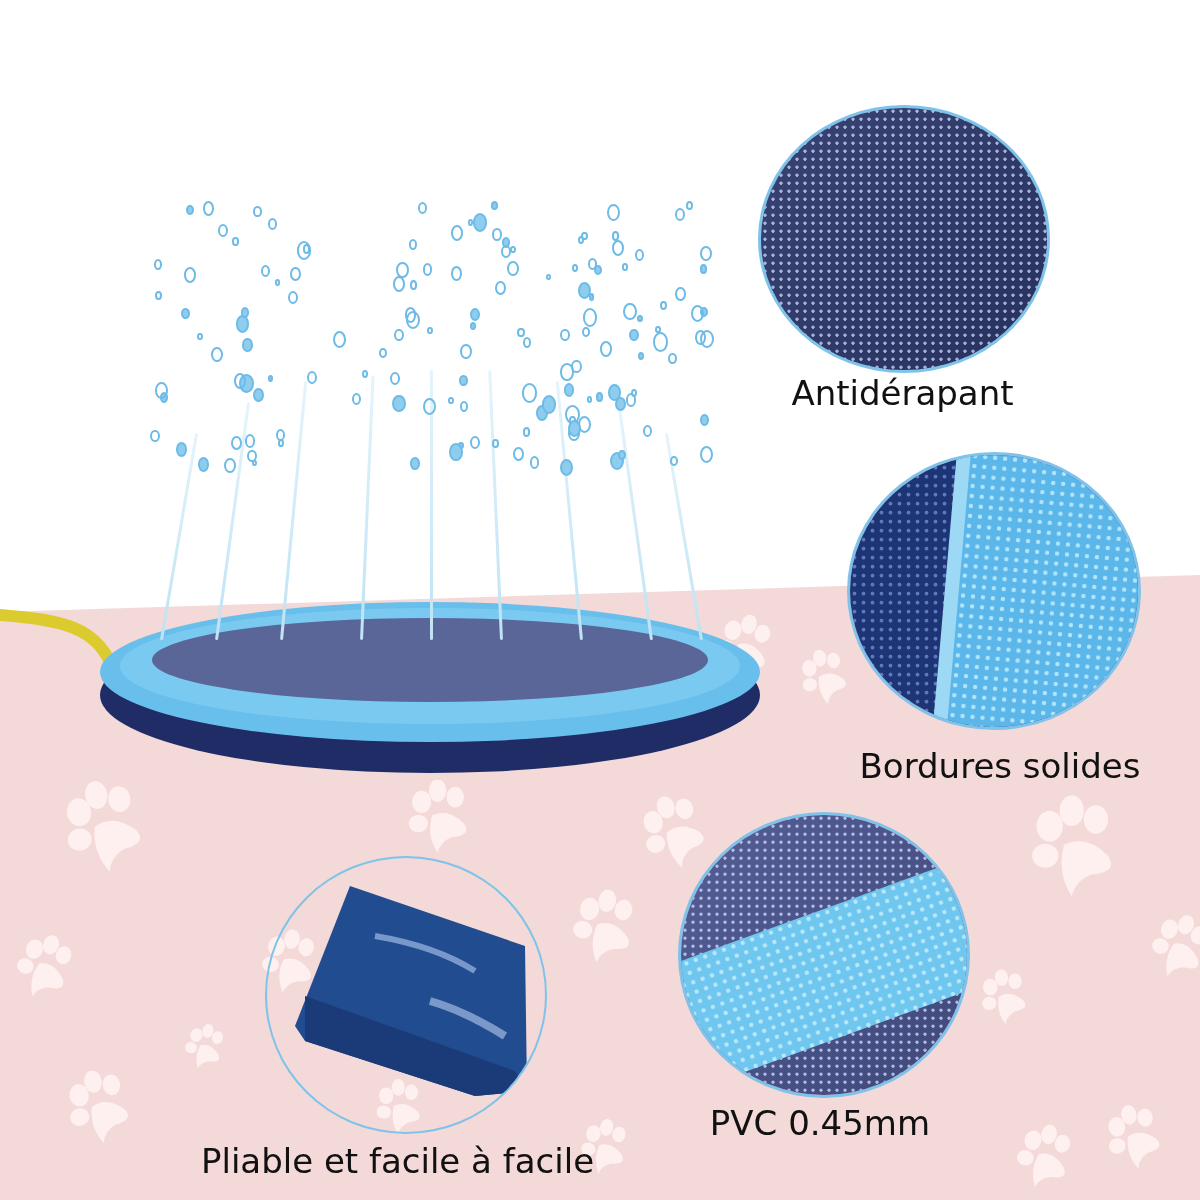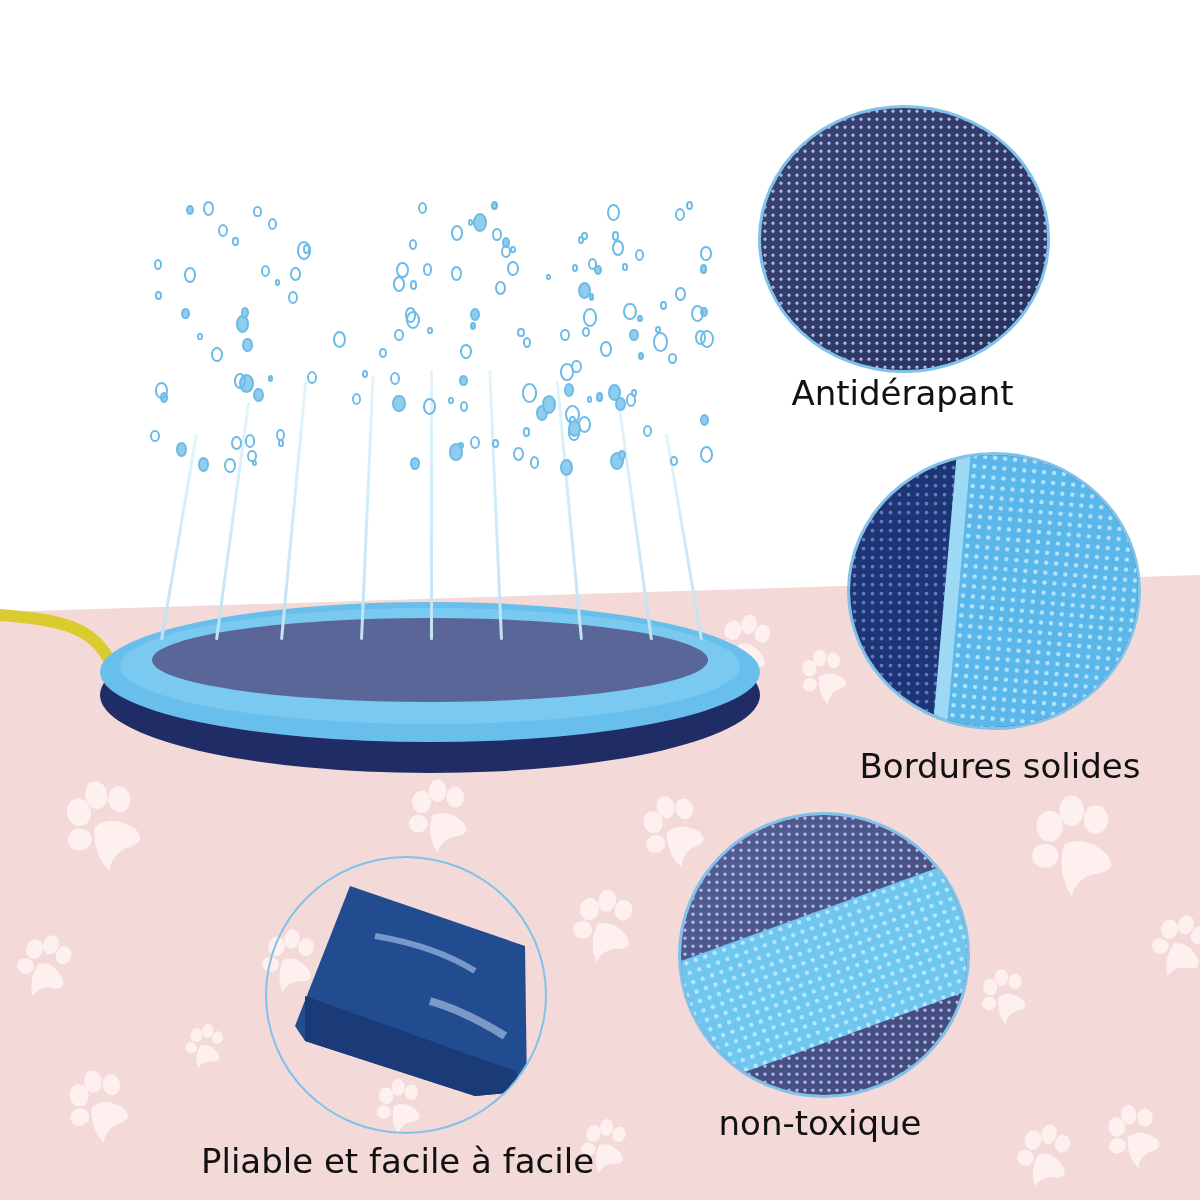--- a/index.html
+++ b/index.html
@@ -442,14 +442,14 @@
     <path d="M165 145 Q200 155 240 180" stroke="#B6CCEE" stroke-width="8" fill="none" opacity="0.6"></path>
   </svg>
 </div>
 <div class="label" style="left:190px;top:1140px;width:415px;">Pliable et facile à facile</div>
 
 <div class="circle" style="left:678px;top:812px;width:292px;height:286px;">
   <div class="tex-dark" style="position:absolute;left:0;top:0;width:100%;height:100%;background-color:#4B5590;"></div>
   <div class="tex-light" style="position:absolute;left:-20%;top:35%;width:140%;height:45%;transform:rotate(-20deg);background-color:#6FC6EE;"></div>
 </div>
 <div class="label" style="left:690px;top:1102px;width:260px;">
-  <div>non-toxique</div>
+  <div>PVC 0.45mm</div>
 </div>
 
 </body></html>

